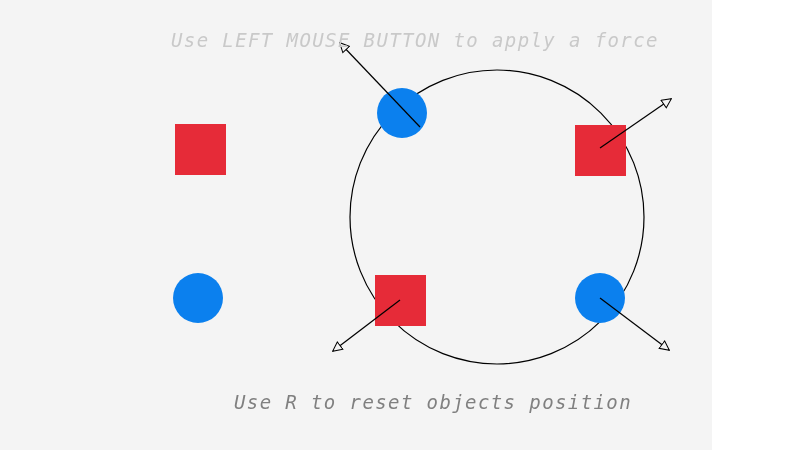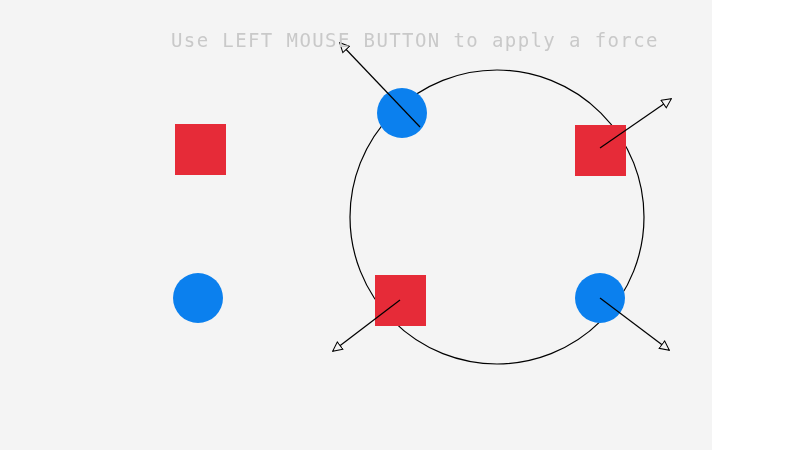--- a/index.html
+++ b/index.html
@@ -44,21 +44,21 @@
   }
   #hint-bottom {
     left: 234px;
     top: 393px;
     color: #808080;
   }
 </style>
 </head>
 <body>
 
-<div id="stage" style="width: 712px; height: 450px;">
+<div id="stage" style="width: 712px; height: 450px; font-style: italic;">
 
   <div id="bg-layer" style="background: rgb(244, 244, 244);"></div>
 
   <svg id="scene-svg" viewBox="0 0 800 450">
     <defs>
       <marker id="arrow-open" viewBox="0 0 12 12" refX="10.5" refY="6" markerWidth="11" markerHeight="11" orient="auto-start-reverse" markerUnits="userSpaceOnUse">
         <path d="M 0.8 1 L 11 6 L 0.8 11 Z" fill="#f4f4f4" stroke="#000000" stroke-width="1.1" stroke-linejoin="miter"></path>
       </marker>
     </defs>
 
@@ -76,14 +76,15 @@
     <g id="forces-group" stroke="#000000" stroke-width="1.2" fill="none">
       <line id="force-circle-top" x1="420" y1="127" x2="340" y2="43" marker-end="url(#arrow-open)"></line>
       <line id="force-square-right" x1="600" y1="148" x2="671" y2="99" marker-end="url(#arrow-open)"></line>
       <line id="force-square-bottom" x1="400" y1="300" x2="333" y2="351" marker-end="url(#arrow-open)"></line>
       <line id="force-circle-bottom-right" x1="600" y1="298" x2="669" y2="350" marker-end="url(#arrow-open)"></line>
     </g>
   </svg>
 
   <div class="hint-text" id="hint-top" style="color: rgb(201, 201, 201);">Use LEFT MOUSE BUTTON to apply a force</div>
 
+  <div class="hint-text" id="hint-bottom" style="color: rgb(128, 128, 128);">Use R to reset objects position</div>
 
 </div>
 
 </body></html>

